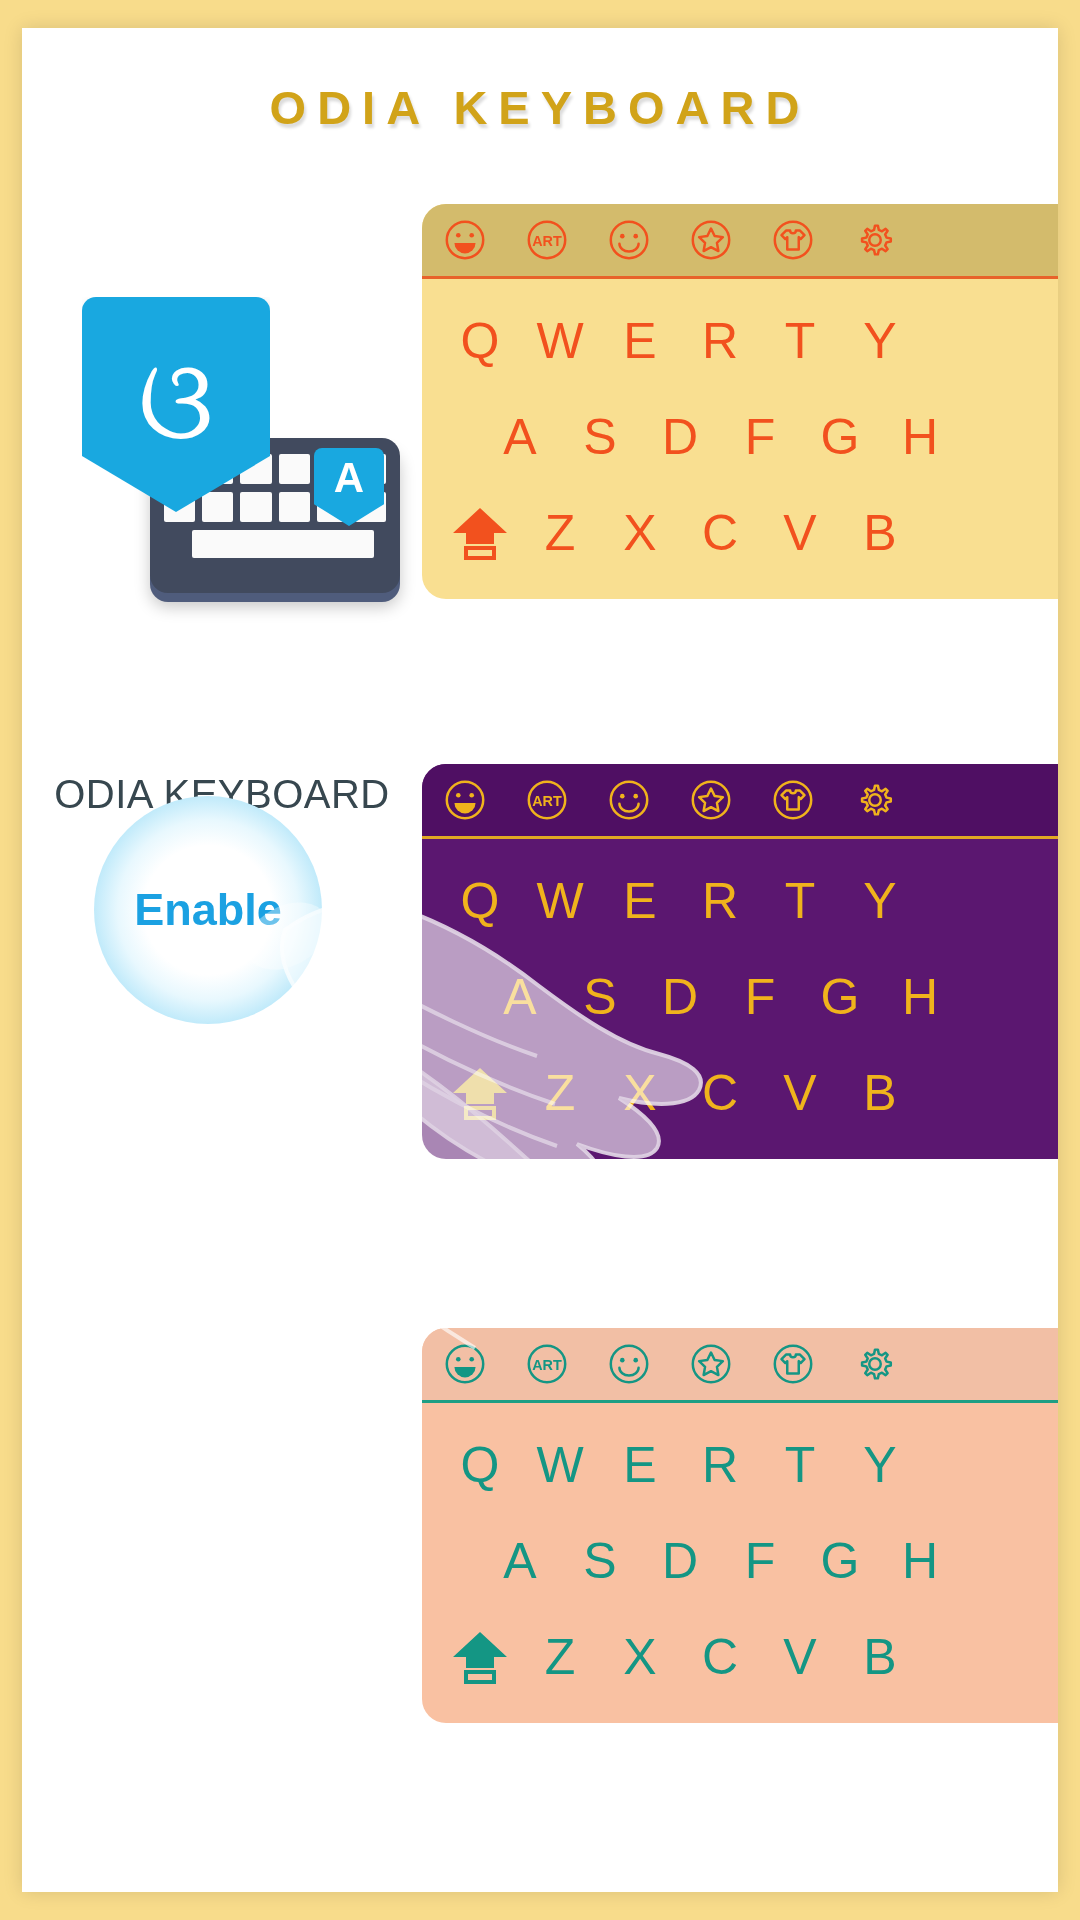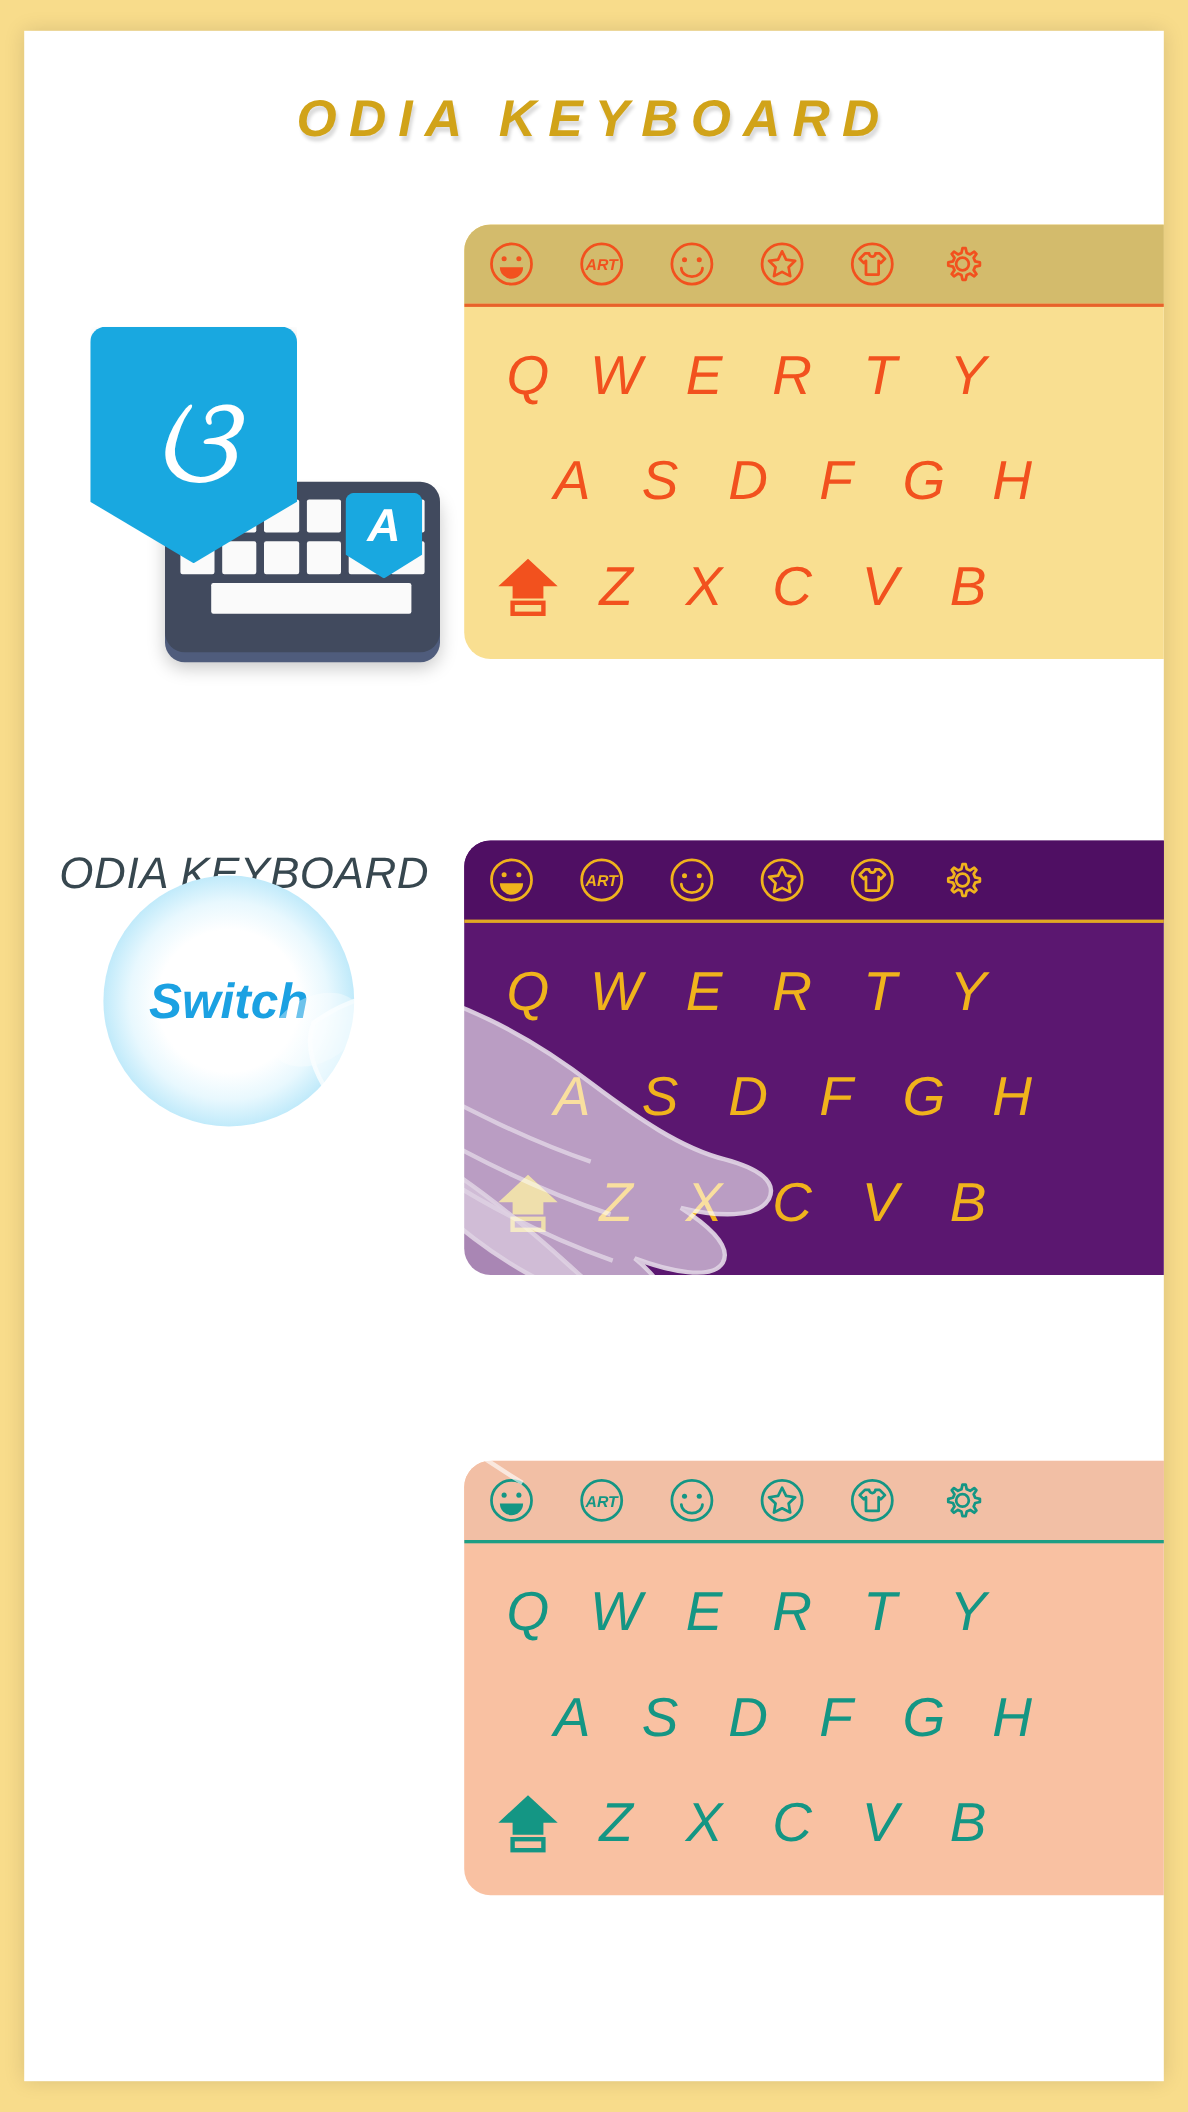--- a/index.html
+++ b/index.html
@@ -8,21 +8,20 @@
     font-family:"Liberation Sans", sans-serif;
     background:#F8DB8A;
     overflow:hidden;
     position:relative;
   }
 
   
   #stage {
     position:absolute; left:0; top:0; width:1080px; height:1920px;
     background:#F8DC8B;
-    font-style:italic;
   }
   #card {
     position:absolute;
     left:22px; top:28px;
     width:1036px; height:1864px;
     background:#FFFFFF;
     box-shadow:0 0 18px rgba(0,0,0,0.13);
     overflow:hidden;
   }
 
@@ -220,21 +219,21 @@
         <div class="badge-glyph">ଓ</div>
       </div>
       <div class="badge-small">
         <span>A</span>
       </div>
     </div>
 
     <div id="app-caption">ODIA KEYBOARD</div>
 
     <div class="glow-btn" id="btn-enable">
-      <span>Switch</span>
+      <span>Enable</span>
     </div>
 
     <div class="kb-preview" id="kb-yellow">
       <div class="kb-toolbar">
         <svg class="tb-icon" viewBox="0 0 48 48" fill="none" stroke="#F2511E" stroke-width="2.6">
             <circle cx="24" cy="24" r="19"></circle>
             <circle cx="17" cy="19" r="2.4" fill="#F2511E" stroke="none"></circle>
             <circle cx="31" cy="19" r="2.4" fill="#F2511E" stroke="none"></circle>
             <path d="M13 27 h22 a11 11 0 0 1 -22 0 z" fill="#F2511E" stroke="none"></path>
           </svg>

